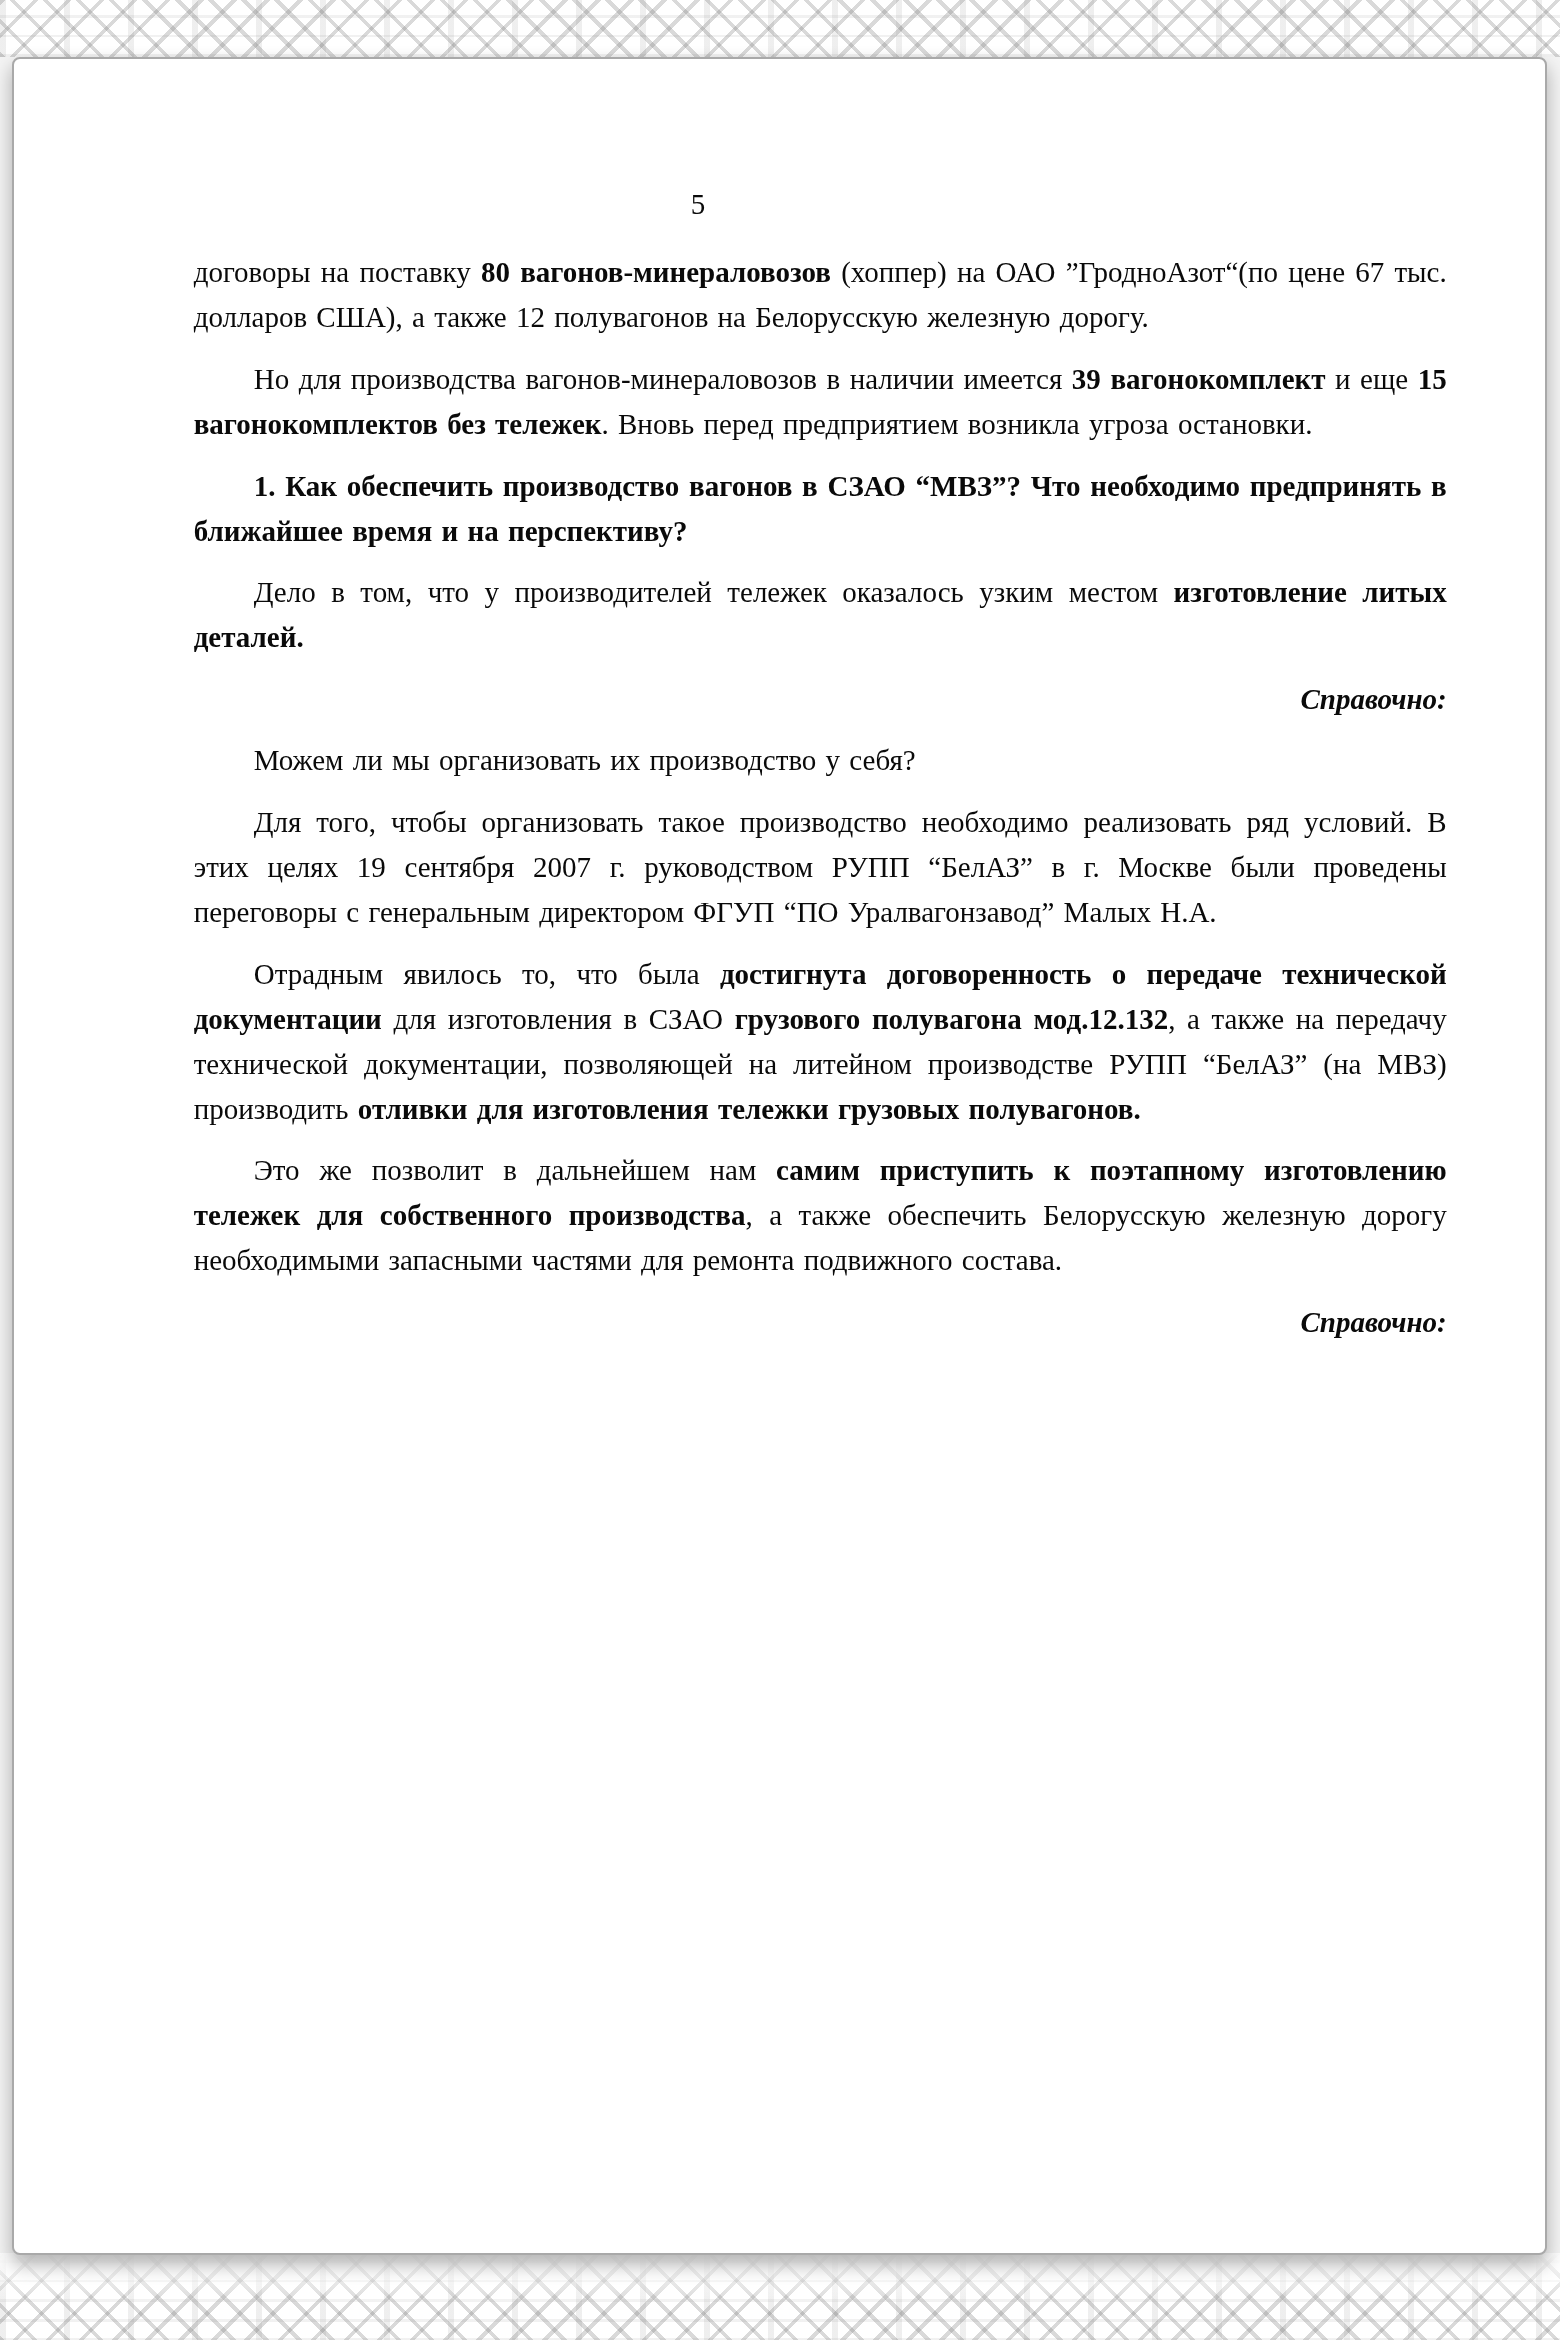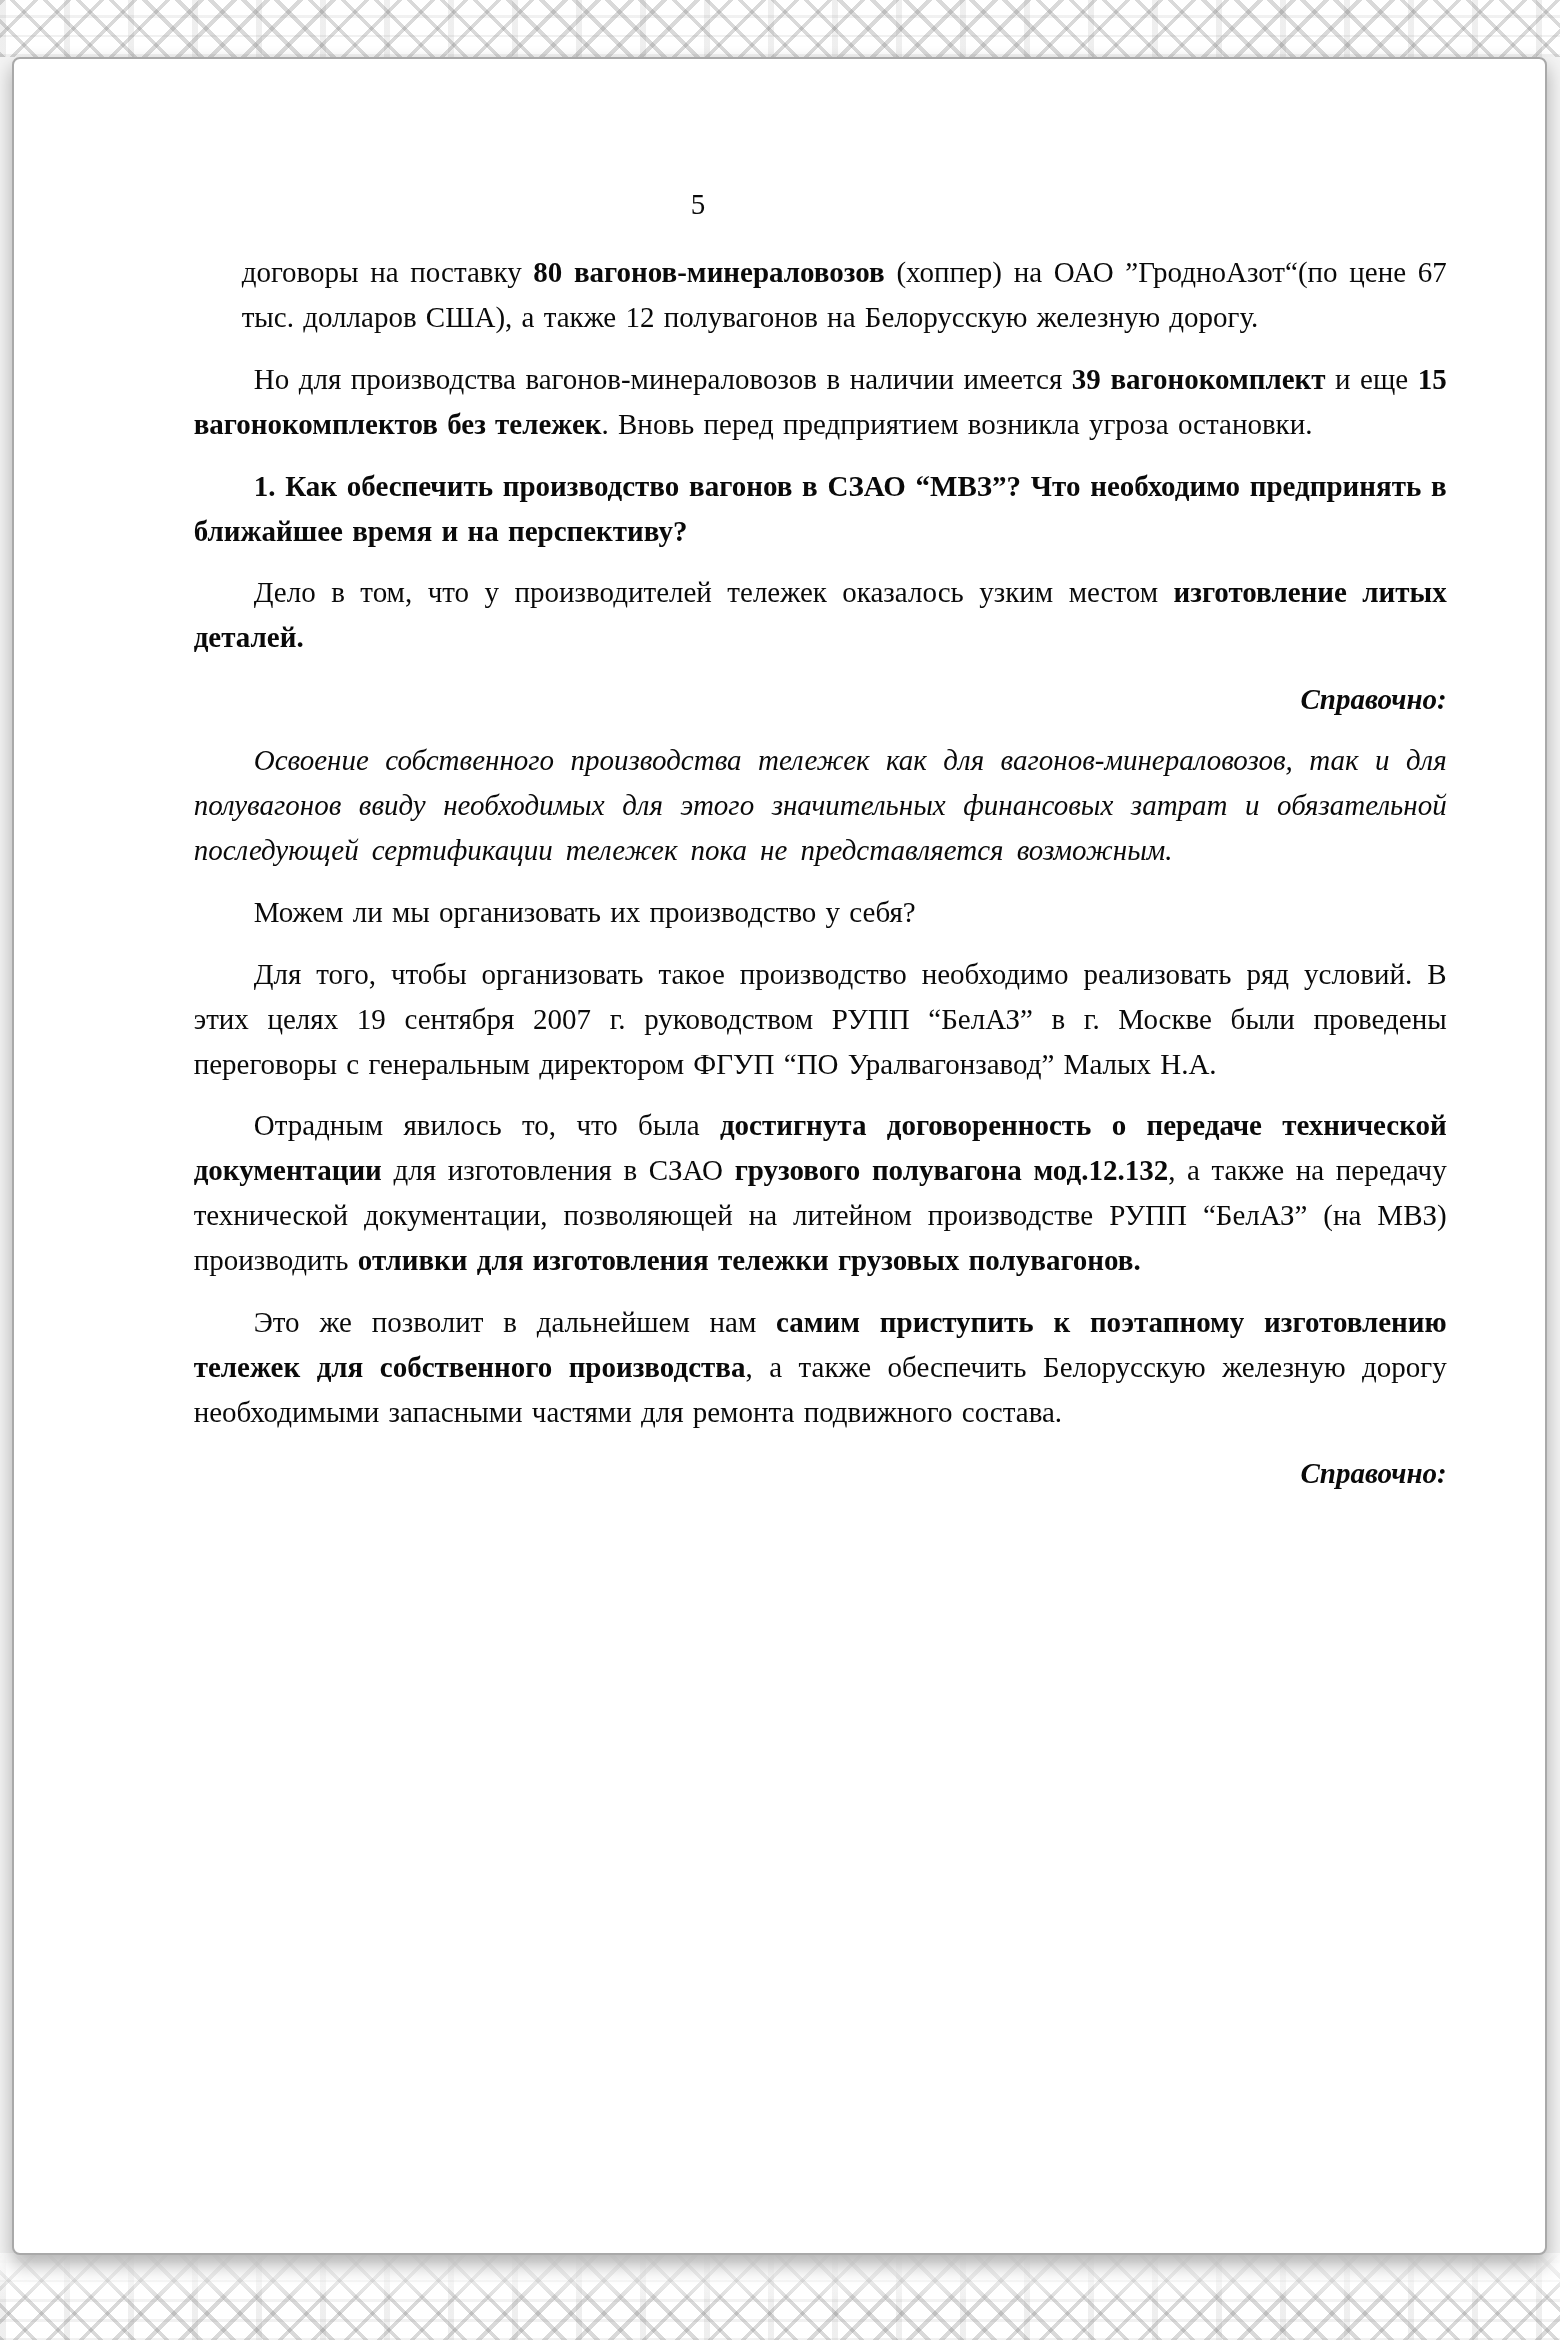--- a/index.html
+++ b/index.html
@@ -45,21 +45,21 @@
     margin:0 0 23.4px 497px;
   }
   .para{
     font-size:29px;
     line-height:45px;
     margin:0 0 16.6px 0;
     text-align:justify;
     text-indent:60px;
     word-spacing:2px;
   }
-  .para.noindent{text-indent:0;margin-left:48px;}
+  .para.noindent{text-indent:0;}
   .para.heading{font-weight:bold;}
   .para.ref{font-weight:bold;font-style:italic;text-align:right;}
   .para.ital{font-style:italic;word-spacing:5.9px;}
   .para.jlast{text-align-last:justify;}
   .run-bold{font-weight:bold;}
 </style>
 </head>
 <body>
 
 <div class="ornament ornament-top"></div>
@@ -67,21 +67,20 @@
 <div class="ornament-fade"></div>
 
 <div class="sheet">
   <div class="page-number">5</div>
   <div class="doc-body">
       <p class="para noindent"><span>договоры на поставку </span><span class="run-bold">80 вагонов-минераловозов</span><span> (хоппер) на ОАО ”ГродноАзот“(по цене 67 тыс. долларов США), а также 12 полувагонов на Белорусскую железную дорогу.</span></p>
       <p class="para"><span>Но для производства вагонов-минераловозов в наличии имеется </span><span class="run-bold">39 вагонокомплект</span><span> и еще </span><span class="run-bold">15 вагонокомплектов без тележек</span><span>. Вновь перед предприятием возникла угроза остановки.</span></p>
       <p class="para heading"><span class="run-bold">1. Как обеспечить производство вагонов в СЗАО “МВЗ”? Что необходимо предпринять в ближайшее время и на перспективу?</span></p>
       <p class="para"><span>Дело в том, что у производителей тележек оказалось узким местом </span><span class="run-bold">изготовление литых деталей.</span></p>
       <p class="para ref"><span class="run-bold">Справочно:</span></p>
-      <p class="para ital"><span>Освоение собственного производства тележек как для вагонов-минераловозов, так и для полувагонов ввиду необходимых для этого значительных финансовых затрат и обязательной последующей сертификации тележек пока не представляется возможным.</span></p>
       <p class="para"><span>Можем ли мы организовать их производство у себя?</span></p>
       <p class="para"><span>Для того, чтобы организовать такое производство необходимо реализовать ряд условий. В этих целях 19 сентября 2007 г. руководством РУПП “БелАЗ” в г. Москве были проведены переговоры с генеральным директором ФГУП “ПО Уралвагонзавод” Малых Н.А.</span></p>
       <p class="para"><span>Отрадным явилось то, что была </span><span class="run-bold">достигнута договоренность о передаче технической документации</span><span> для изготовления в СЗАО </span><span class="run-bold">грузового полувагона мод.12.132</span><span>, а также на передачу технической документации, позволяющей на литейном производстве РУПП “БелАЗ” (на МВЗ) производить </span><span class="run-bold">отливки для изготовления тележки грузовых полувагонов.</span></p>
       <p class="para"><span>Это же позволит в дальнейшем нам </span><span class="run-bold">самим приступить к поэтапному изготовлению тележек для собственного производства</span><span>, а также обеспечить Белорусскую железную дорогу необходимыми запасными частями для ремонта подвижного состава.</span></p>
       <p class="para ref"><span class="run-bold">Справочно:</span></p>
     </div>
 </div>
 
 
 </body></html>

